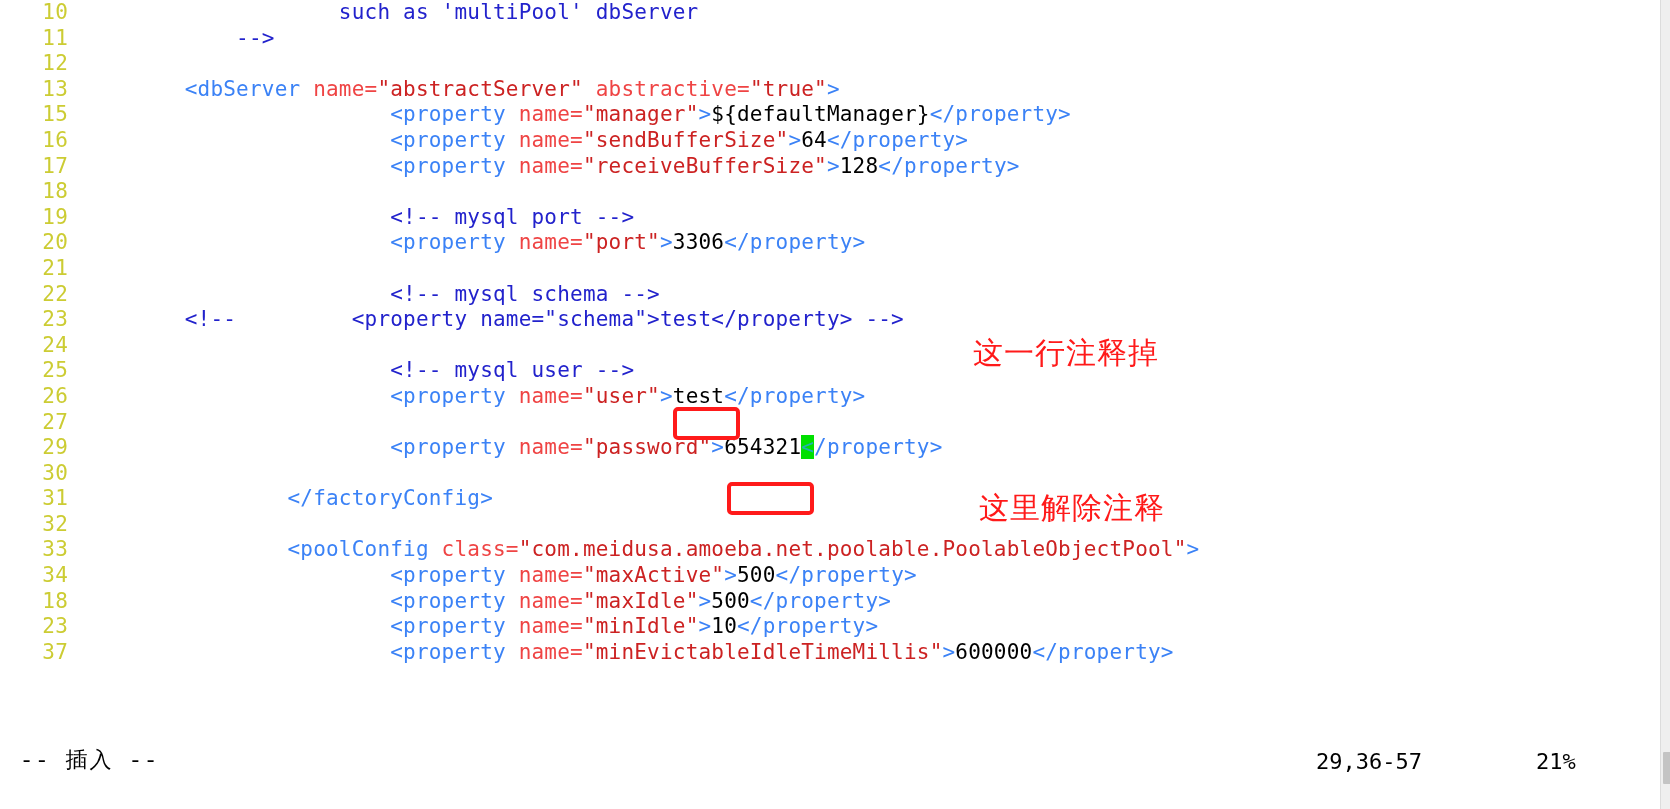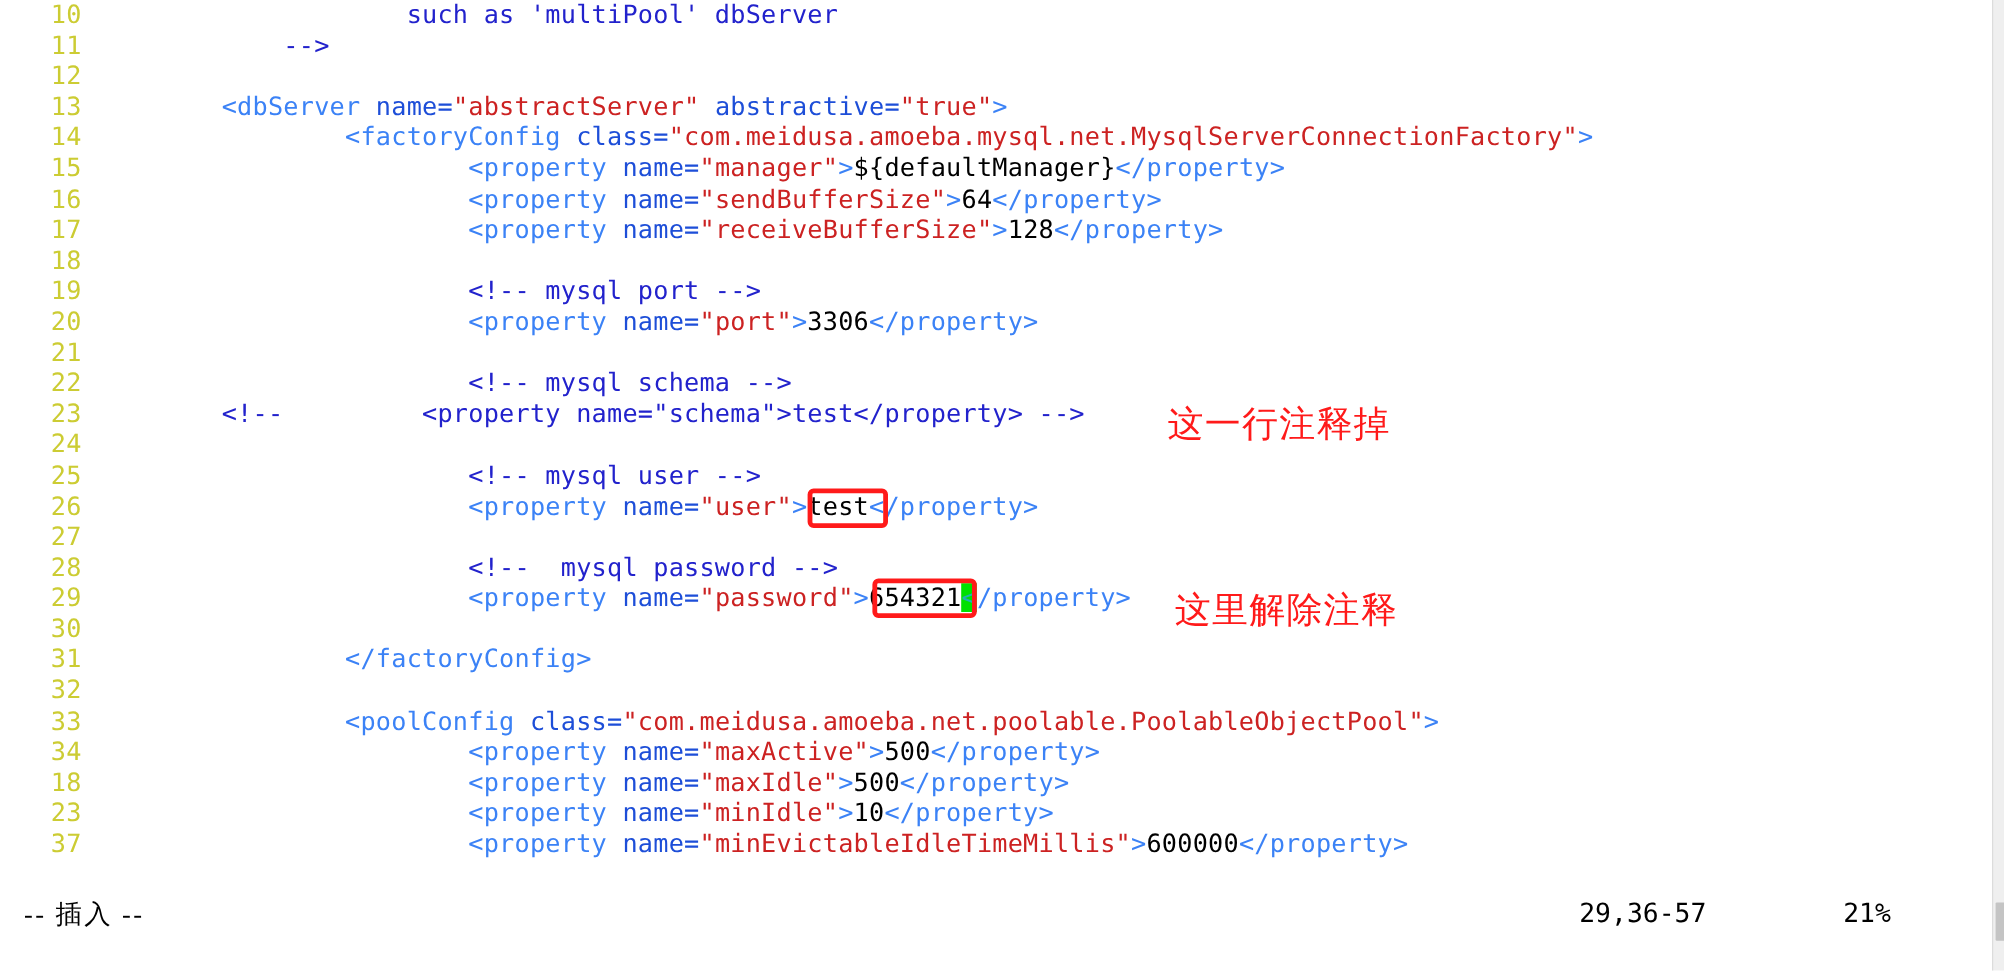--- a/index.html
+++ b/index.html
@@ -41,21 +41,21 @@
     width: 52px;
     text-align: right;
     color: #cccc33;
     font-size: 21px;
   }
   .lpad { display: inline-block; width: 14px; }
 
   
   .t-comment  { color: #2222cc; }          
   .t-tag      { color: #3b82f6; }          
-  .t-attrname { color: #1d4ed8; }          
+  .t-attrname { color: #ef4444; }          
   .t-attrval  { color: #cc2222; }          
   .t-text     { color: #000000; }          
   .t-plain    { color: #000000; }
 
   .cursor-block {
     background: #00e000;
     color: #21b2b2;
   }
 
   
@@ -85,21 +85,21 @@
     height: 40px;
     font-size: 22px;
     line-height: 40px;
     color: #000000;
     background: #ffffff;
   }
   #status-mode {
     position: absolute;
     left: 4px;
     top: 0;
-    font-family: Liberation Serif, serif;
+    font-family: Liberation Mono, monospace;
     letter-spacing: 2px;
   }
   #status-pos {
     position: absolute;
     left: 1300px;
     top: 0;
   }
   #status-pct {
     position: absolute;
     left: 1520px;
@@ -151,35 +151,33 @@
 </head>
 <body>
 
 <div id="app">
 
   <div id="editor">
       <div class="code-line"><span class="lnum">10</span><span class="lpad"> </span><span class="t-comment">                    such as 'multiPool' dbServer</span></div>
       <div class="code-line"><span class="lnum">11</span><span class="lpad"> </span><span class="t-comment">            --&gt;</span></div>
       <div class="code-line"><span class="lnum">12</span><span class="lpad"> </span><span class="t-plain"></span></div>
       <div class="code-line"><span class="lnum">13</span><span class="lpad"> </span><span class="t-tag">        &lt;dbServer </span><span class="t-attrname">name=</span><span class="t-attrval">"abstractServer"</span><span class="t-attrname"> abstractive=</span><span class="t-attrval">"true"</span><span class="t-tag">&gt;</span></div>
-      <div class="code-line"><span class="lnum">14</span><span class="lpad"> </span><span class="t-tag">                &lt;factoryConfig </span><span class="t-attrname">class=</span><span class="t-attrval">"com.meidusa.amoeba.mysql.net.MysqlServerConnectionFactory"</span><span class="t-tag">&gt;</span></div>
       <div class="code-line"><span class="lnum">15</span><span class="lpad"> </span><span class="t-tag">                        &lt;property </span><span class="t-attrname">name=</span><span class="t-attrval">"manager"</span><span class="t-tag">&gt;</span><span class="t-text">${defaultManager}</span><span class="t-tag">&lt;/property&gt;</span></div>
       <div class="code-line"><span class="lnum">16</span><span class="lpad"> </span><span class="t-tag">                        &lt;property </span><span class="t-attrname">name=</span><span class="t-attrval">"sendBufferSize"</span><span class="t-tag">&gt;</span><span class="t-text">64</span><span class="t-tag">&lt;/property&gt;</span></div>
       <div class="code-line"><span class="lnum">17</span><span class="lpad"> </span><span class="t-tag">                        &lt;property </span><span class="t-attrname">name=</span><span class="t-attrval">"receiveBufferSize"</span><span class="t-tag">&gt;</span><span class="t-text">128</span><span class="t-tag">&lt;/property&gt;</span></div>
       <div class="code-line"><span class="lnum">18</span><span class="lpad"> </span><span class="t-plain"></span></div>
       <div class="code-line"><span class="lnum">19</span><span class="lpad"> </span><span class="t-comment">                        &lt;!-- mysql port --&gt;</span></div>
       <div class="code-line"><span class="lnum">20</span><span class="lpad"> </span><span class="t-tag">                        &lt;property </span><span class="t-attrname">name=</span><span class="t-attrval">"port"</span><span class="t-tag">&gt;</span><span class="t-text">3306</span><span class="t-tag">&lt;/property&gt;</span></div>
       <div class="code-line"><span class="lnum">21</span><span class="lpad"> </span><span class="t-plain"></span></div>
       <div class="code-line"><span class="lnum">22</span><span class="lpad"> </span><span class="t-comment">                        &lt;!-- mysql schema --&gt;</span></div>
       <div class="code-line"><span class="lnum">23</span><span class="lpad"> </span><span class="t-comment">        &lt;!--         &lt;property name="schema"&gt;test&lt;/property&gt; --&gt;</span></div>
       <div class="code-line"><span class="lnum">24</span><span class="lpad"> </span><span class="t-plain"></span></div>
       <div class="code-line"><span class="lnum">25</span><span class="lpad"> </span><span class="t-comment">                        &lt;!-- mysql user --&gt;</span></div>
       <div class="code-line"><span class="lnum">26</span><span class="lpad"> </span><span class="t-tag">                        &lt;property </span><span class="t-attrname">name=</span><span class="t-attrval">"user"</span><span class="t-tag">&gt;</span><span class="t-text">test</span><span class="t-tag">&lt;/property&gt;</span></div>
       <div class="code-line"><span class="lnum">27</span><span class="lpad"> </span><span class="t-plain"></span></div>
-      <div class="code-line"><span class="lnum">28</span><span class="lpad"> </span><span class="t-comment">                        &lt;!--  mysql password --&gt;</span></div>
       <div class="code-line"><span class="lnum">29</span><span class="lpad"> </span><span class="t-tag">                        &lt;property </span><span class="t-attrname">name=</span><span class="t-attrval">"password"</span><span class="t-tag">&gt;</span><span class="t-text">654321</span><span class="cursor-block">&lt;</span><span class="t-tag">/property&gt;</span></div>
       <div class="code-line"><span class="lnum">30</span><span class="lpad"> </span><span class="t-plain"></span></div>
       <div class="code-line"><span class="lnum">31</span><span class="lpad"> </span><span class="t-tag">                &lt;/factoryConfig&gt;</span></div>
       <div class="code-line"><span class="lnum">32</span><span class="lpad"> </span><span class="t-plain"></span></div>
       <div class="code-line"><span class="lnum">33</span><span class="lpad"> </span><span class="t-tag">                &lt;poolConfig </span><span class="t-attrname">class=</span><span class="t-attrval">"com.meidusa.amoeba.net.poolable.PoolableObjectPool"</span><span class="t-tag">&gt;</span></div>
       <div class="code-line"><span class="lnum">34</span><span class="lpad"> </span><span class="t-tag">                        &lt;property </span><span class="t-attrname">name=</span><span class="t-attrval">"maxActive"</span><span class="t-tag">&gt;</span><span class="t-text">500</span><span class="t-tag">&lt;/property&gt;</span></div>
       <div class="code-line"><span class="lnum">18</span><span class="lpad"> </span><span class="t-tag">                        &lt;property </span><span class="t-attrname">name=</span><span class="t-attrval">"maxIdle"</span><span class="t-tag">&gt;</span><span class="t-text">500</span><span class="t-tag">&lt;/property&gt;</span></div>
       <div class="code-line"><span class="lnum">23</span><span class="lpad"> </span><span class="t-tag">                        &lt;property </span><span class="t-attrname">name=</span><span class="t-attrval">"minIdle"</span><span class="t-tag">&gt;</span><span class="t-text">10</span><span class="t-tag">&lt;/property&gt;</span></div>
       <div class="code-line"><span class="lnum">37</span><span class="lpad"> </span><span class="t-tag">                        &lt;property </span><span class="t-attrname">name=</span><span class="t-attrval">"minEvictableIdleTimeMillis"</span><span class="t-tag">&gt;</span><span class="t-text">600000</span><span class="t-tag">&lt;/property&gt;</span></div>
     </div>

